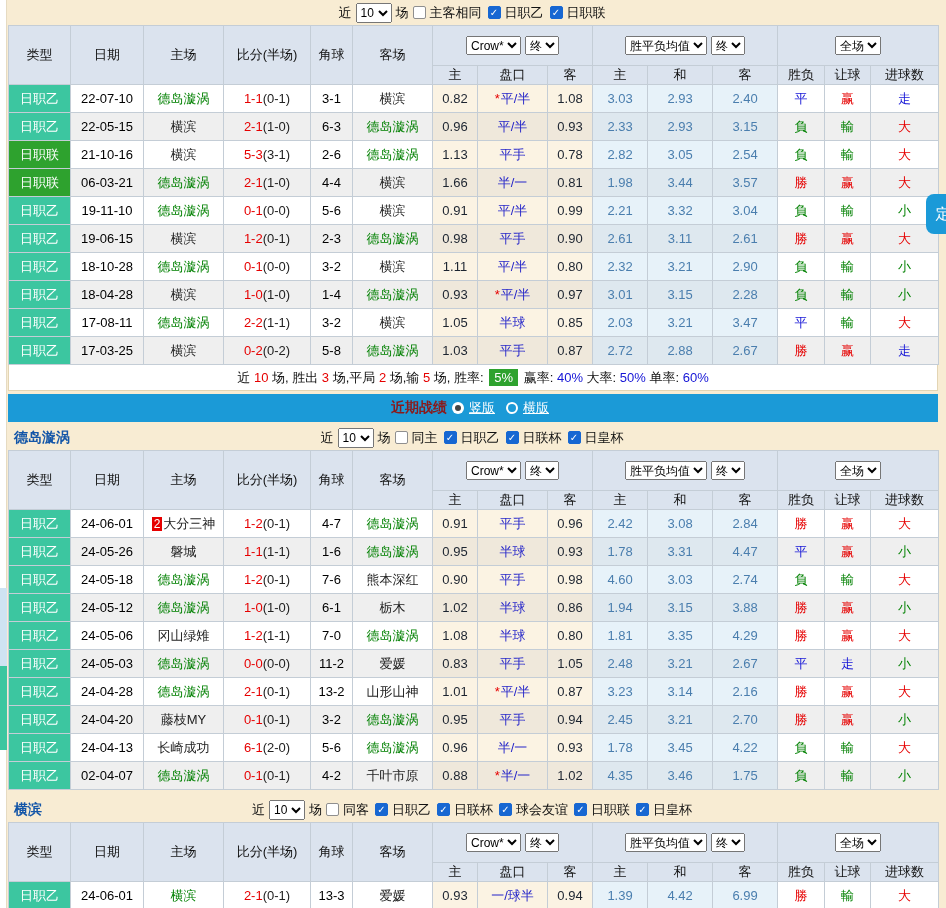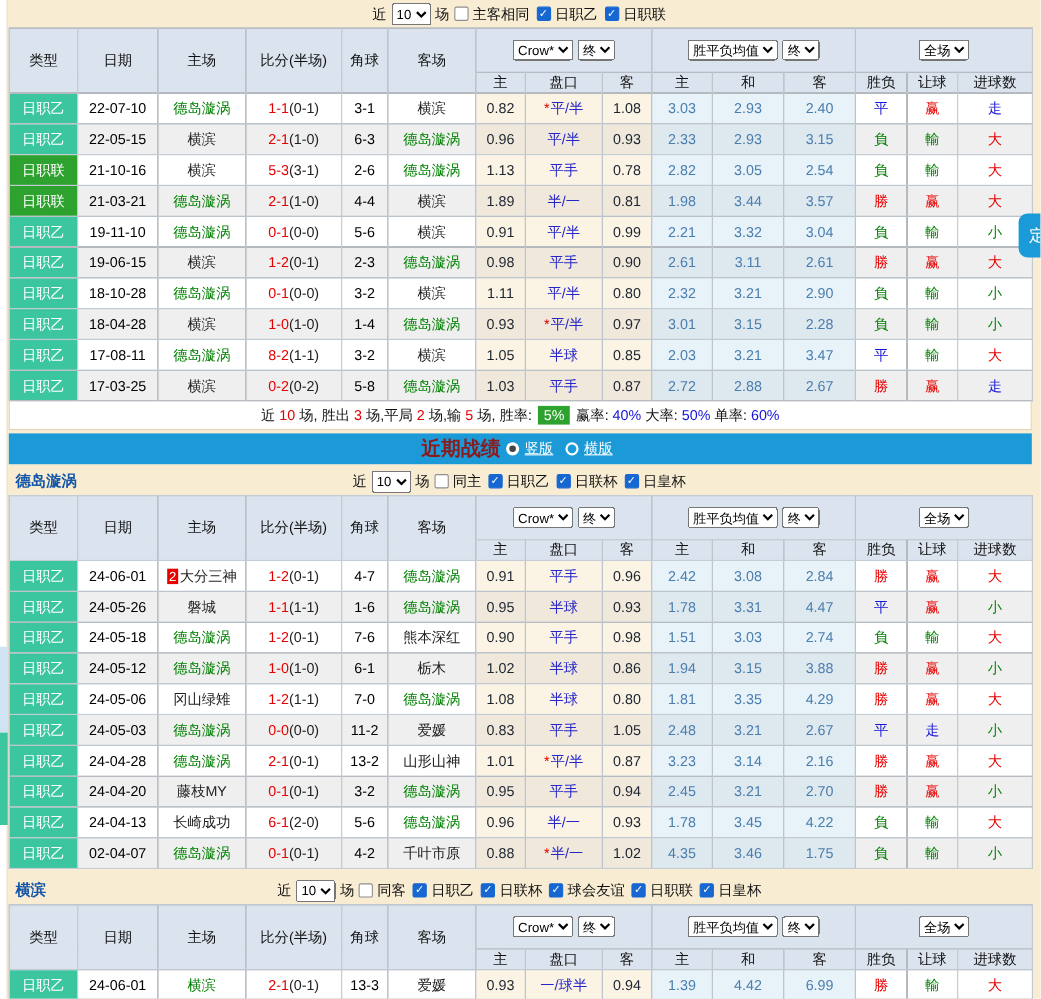--- a/index.html
+++ b/index.html
@@ -43,21 +43,21 @@
   .cb2 { color:#1414D6; }
   .ht-part { color:#222; }
   .hbadge { background:#E60000; color:#fff; padding:0 2px; margin-right:1px; font-size:12px; }
 
   
   .summary { height:26px; line-height:25px; text-align:center; background:#fff; border:1px solid #E3D5B4; border-top:none; font-size:13px; color:#111; }
   .badge { background:#2EA22E; color:#fff; padding:1px 5px; margin:0 2px; }
 
   
   #banner { height:28px; background:#1B9AD7; display:flex; align-items:center; justify-content:center; gap:5px; margin:3px 0; }
-  .banner-title { color:#8B1A1A; font-weight:bold; font-size:18px; }
+  .banner-title { color:#8B1A1A; font-weight:bold; font-size:14px; }
   .banner-opt { color:#fff; font-size:13px; margin-right:6px;text-decoration:underline; }
   .radio { width:12px; height:12px; border-radius:50%; background:#fff; display:inline-block; position:relative; }
   .radio.sel::after { content:''; position:absolute; left:3px; top:3px; width:6px; height:6px; background:#444; border-radius:50%; }
   .radio.unsel { width:12px; height:12px; background:transparent; border:2px solid #fff; }
 
   #sec2 { margin-top:7px; }
 
   
   #float-btn { position:absolute; left:926px; top:194px; width:34px; height:40px; background:#1B9AD8; border-radius:8px; color:#fff; font-size:15px; display:flex; align-items:center; justify-content:center; }
 </style>
@@ -171,26 +171,26 @@
               <td class="od">0.78</td>
               <td class="mn">2.82</td>
               <td class="mn">3.05</td>
               <td class="mn">2.54</td>
               <td class="cg">負</td>
               <td class="cg">輸</td>
               <td class="cr">大</td>
             </tr>
             <tr class="even">
               <td class="lg grn">日职联</td>
-              <td class="dt">21-03-21</td>
+              <td class="dt">06-03-21</td>
               <td><span class="tg">德岛漩涡</span></td>
               <td class="sc"><span class="cr">2-1</span><span class="ht-part">(1-0)</span></td>
               <td class="cn">4-4</td>
               <td><span class="tk">横滨</span></td>
-              <td class="od">1.89</td>
+              <td class="od">1.66</td>
               <td class="pk od"><span>半/一</span></td>
               <td class="od">0.81</td>
               <td class="mn">1.98</td>
               <td class="mn">3.44</td>
               <td class="mn">3.57</td>
               <td class="cr">勝</td>
               <td class="cr">赢</td>
               <td class="cr">大</td>
             </tr>
             <tr>
@@ -258,21 +258,21 @@
               <td class="mn">3.15</td>
               <td class="mn">2.28</td>
               <td class="cg">負</td>
               <td class="cg">輸</td>
               <td class="cg">小</td>
             </tr>
             <tr>
               <td class="lg teal">日职乙</td>
               <td class="dt">17-08-11</td>
               <td><span class="tg">德岛漩涡</span></td>
-              <td class="sc"><span class="cr">8-2</span><span class="ht-part">(1-1)</span></td>
+              <td class="sc"><span class="cr">2-2</span><span class="ht-part">(1-1)</span></td>
               <td class="cn">3-2</td>
               <td><span class="tk">横滨</span></td>
               <td class="od">1.05</td>
               <td class="pk od"><span>半球</span></td>
               <td class="od">0.85</td>
               <td class="mn">2.03</td>
               <td class="mn">3.21</td>
               <td class="mn">3.47</td>
               <td class="cb2">平</td>
               <td class="cg">輸</td>
@@ -401,21 +401,21 @@
             <tr>
               <td class="lg teal">日职乙</td>
               <td class="dt">24-05-18</td>
               <td><span class="tg">德岛漩涡</span></td>
               <td class="sc"><span class="cr">1-2</span><span class="ht-part">(0-1)</span></td>
               <td class="cn">7-6</td>
               <td><span class="tk">熊本深红</span></td>
               <td class="od">0.90</td>
               <td class="pk od"><span>平手</span></td>
               <td class="od">0.98</td>
-              <td class="mn">1.51</td>
+              <td class="mn">4.60</td>
               <td class="mn">3.03</td>
               <td class="mn">2.74</td>
               <td class="cg">負</td>
               <td class="cg">輸</td>
               <td class="cr">大</td>
             </tr>
             <tr class="even">
               <td class="lg teal">日职乙</td>
               <td class="dt">24-05-12</td>
               <td><span class="tg">德岛漩涡</span></td>

